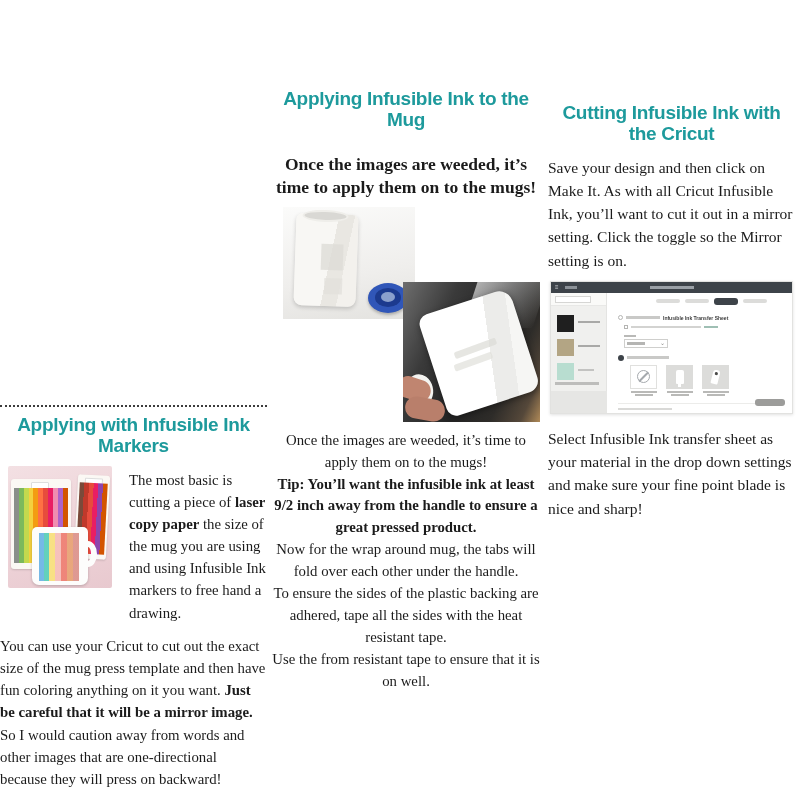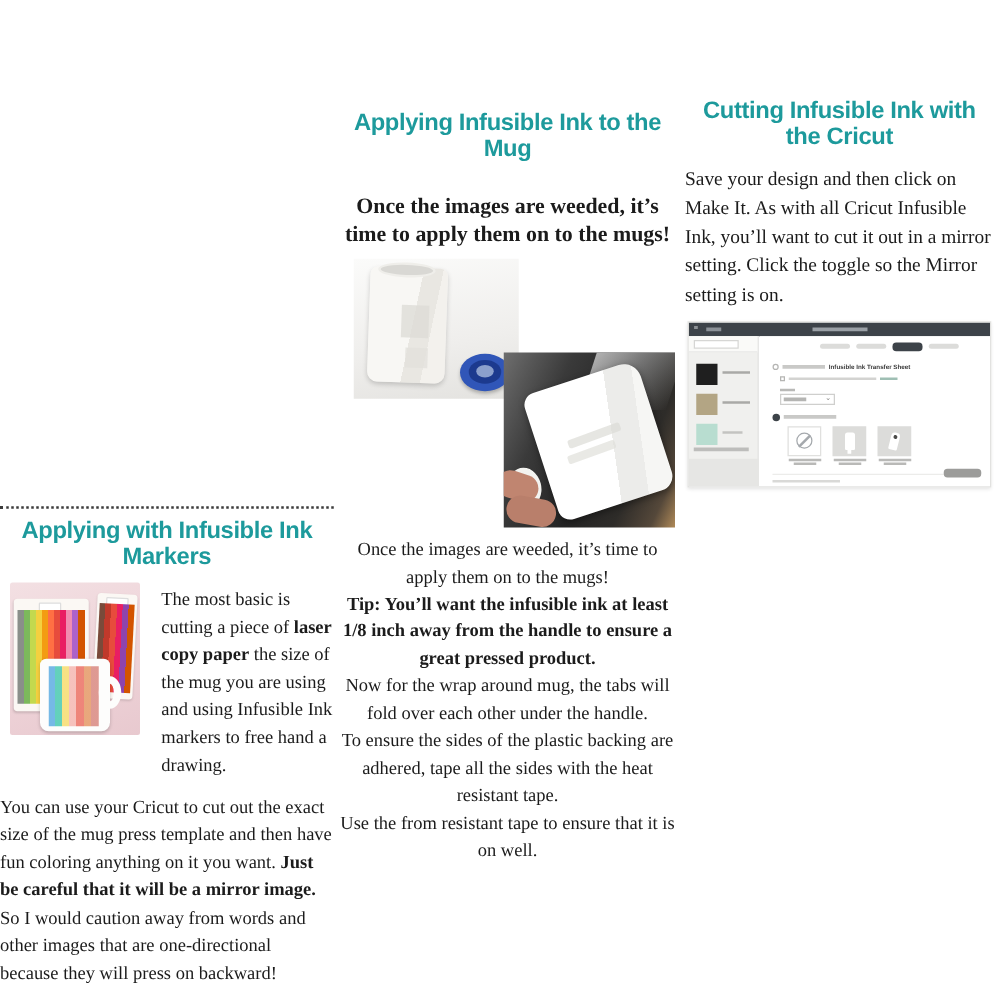--- a/index.html
+++ b/index.html
@@ -88,21 +88,21 @@
   .held-mug-handle { position:absolute; left:4px; top:92px; width:26px; height:32px;
              border:8px solid #f3f3f0; border-radius:50%; transform:rotate(-14deg); }
   .finger1 { position:absolute; left:-6px; top:96px; width:34px; height:22px;
              background:#c08570; border-radius:12px; transform:rotate(18deg); }
   .finger2 { position:absolute; left:2px; top:116px; width:40px; height:22px;
              background:#b97f6b; border-radius:12px; transform:rotate(10deg); }
   .mid-paras { margin-top:6px; }
   .mid-paras p { text-align:center; font-size:14.8px; line-height:1.48; }
 
   
-  .col-right { position:absolute; left:548px; top:78px; width:247px; }
+  .col-right { position:absolute; left:548px; top:102px; width:247px; }
   .right-body { margin-top:11px; }
   
   .shot { position:relative; width:243px; height:133px; margin:9px 0 0 2px;
           background:#ffffff; border:1px solid #e2e2e0; box-shadow:0 1px 3px rgba(0,0,0,.12);
           overflow:hidden; font-family:"Liberation Sans", sans-serif; }
   .shot-topbar { position:absolute; left:0; top:0; right:0; height:11px; background:#3d4349; }
   .shot-menu { position:absolute; left:4px; top:3px; color:#cfd2d5; font-size:6px; line-height:5px; }
   .shot-menu-label { position:absolute; left:14px; top:4px; width:12px; height:3px; background:#8b9197; }
   .shot-title { position:absolute; left:50%; top:4px; width:44px; height:3px; margin-left:-22px; background:#9aa0a6; }
   .shot-sidebar { position:absolute; left:0; top:11px; bottom:0; width:56px; background:#f0f0ee;
@@ -216,21 +216,21 @@
           <div class="ghost-line2"></div>
         </div>
         <div class="held-mug-handle"></div>
         <div class="finger1"></div>
         <div class="finger2"></div>
       </div>
     </div>
 
     <div class="mid-paras">
       <p>Once the images are weeded, it’s time to apply them on to the mugs!</p>
-      <p class="b">Tip: You’ll want the infusible ink at least 1/8 inch away from the handle to ensure a great pressed product.</p>
+      <p class="b">Tip: You’ll want the infusible ink at least 9/2 inch away from the handle to ensure a great pressed product.</p>
       <p>Now for the wrap around mug, the tabs will fold over each other under the handle.</p>
       <p>To ensure the sides of the plastic backing are adhered, tape all the sides with the heat resistant tape.</p>
       <p>Use the from resistant tape to ensure that it is on well.</p>
     </div>
   </div>
 
   <div class="col-right">
     <div class="col-heading">Cutting Infusible Ink with the Cricut</div>
     <div class="right-body serif-c" style="font-size:15.5px;">Save your design and then click on Make It. As with all Cricut Infusible Ink, you’ll want to cut it out in a mirror setting. Click the toggle so the Mirror setting is on.</div>
 
@@ -315,15 +315,16 @@
             </div>
           </div>
         </div>
 
         <div class="shot-divider"></div>
         <div class="shot-footline"></div>
         <div class="shot-continue"></div>
       </div>
     </div>
 
+    <div class="right-bottom serif-c">Select Infusible Ink transfer sheet as your material in the drop down settings and make sure your fine point blade is nice and sharp!</div>
   </div>
 
 </div>
 
 </body></html>

